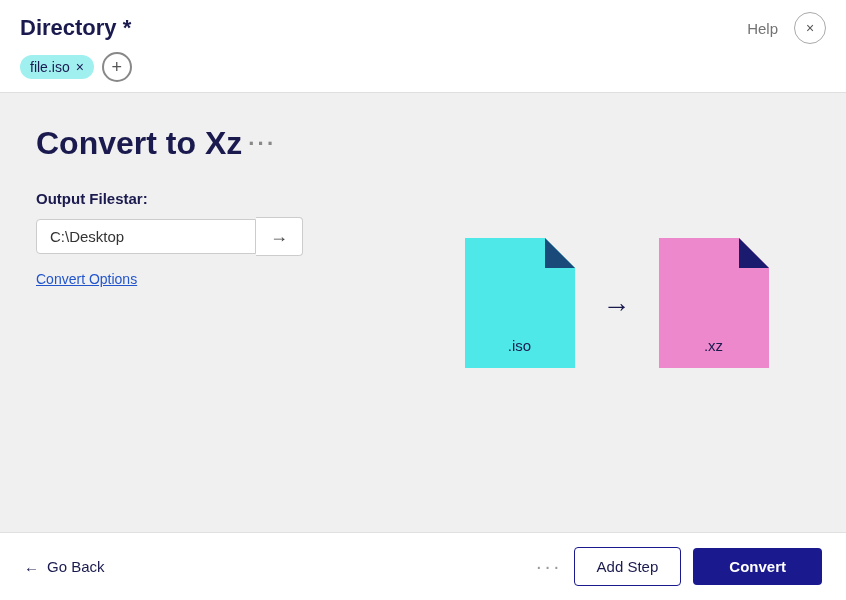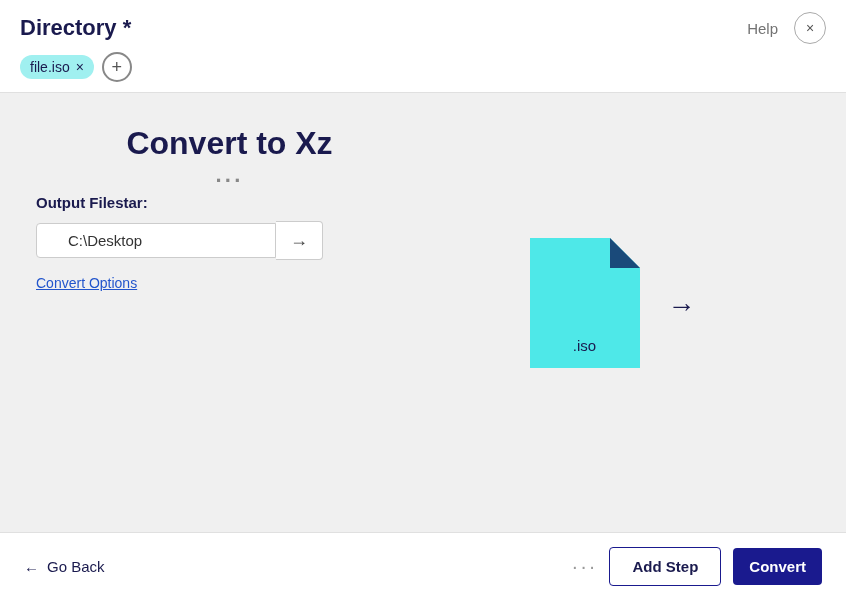--- a/index.html
+++ b/index.html
@@ -100,24 +100,24 @@
       flex-direction: row;
       position: relative;
     }
     .left-panel {
       flex: 1;
     }
     .page-title {
       font-size: 32px;
       font-weight: 700;
       color: #1a1a4e;
+      margin-bottom: 28px;
       display: flex;
       align-items: center;
       gap: 6px;
-      flex-direction: column;
     }
     .title-dots {
       font-size: 22px;
       color: #888;
       letter-spacing: 2px;
     }
     .output-label {
       font-size: 15px;
       font-weight: 600;
       color: #1a1a4e;
@@ -125,23 +125,23 @@
     }
     .output-dir-row {
       display: flex;
       align-items: center;
       gap: 0;
       margin-bottom: 14px;
     }
     .output-dir-input {
       border: 1.5px solid #ccc;
       border-radius: 4px 0 0 4px;
-      padding: 8px 31px;
-      font-size: 15px;
-      width: 240px;
+      padding: 8px 13px;
+      font-size: 15px;
+      width: 220px;
       color: #333;
       background: white;
       outline: none;
     }
     .output-dir-btn {
       border: 1.5px solid #ccc;
       border-left: none;
       border-radius: 0 4px 4px 0;
       background: white;
       padding: 8px 14px;
@@ -234,28 +234,28 @@
       letter-spacing: 2px;
       display: flex;
       align-items: center;
     }
     .add-step-btn {
       border: 1.5px solid #1a1a8e;
       background: white;
       color: #1a1a4e;
       padding: 10px 22px;
       font-size: 15px;
-      font-weight: 700;
+      font-weight: 400;
       border-radius: 4px;
       cursor: pointer;
     }
     .convert-btn {
       background: #1a1a8e;
       color: white;
-      padding: 10px 16px;
+      padding: 10px 36px;
       font-size: 15px;
       font-weight: 700;
       border-radius: 4px;
       border: none;
       cursor: pointer;
     }
   </style>
 </head>
 <body>
 
@@ -298,20 +298,27 @@
       <div class="file-icon">
         <svg viewBox="0 0 110 130" xmlns="http://www.w3.org/2000/svg">
           <polygon points="0,0 80,0 110,30 110,130 0,130" fill="#4ee8e8"></polygon>
           <polygon points="80,0 110,30 80,30" fill="#1a4a7a"></polygon>
         </svg>
         <span class="file-label">.iso</span>
       </div>
 
       <span class="arrow-icon">→</span>
 
+      <div class="file-icon">
+        <svg viewBox="0 0 110 130" xmlns="http://www.w3.org/2000/svg">
+          <polygon points="0,0 80,0 110,30 110,130 0,130" fill="#ee88cc"></polygon>
+          <polygon points="80,0 110,30 80,30" fill="#1a1a6e"></polygon>
+        </svg>
+        <span class="file-label">.xz</span>
+      </div>
     </div>
   </div>
 </div>
 
 <div class="footer">
   <button class="go-back-btn">
     <span>←</span>
     <span>Go Back</span>
   </button>
   <div class="footer-right">

